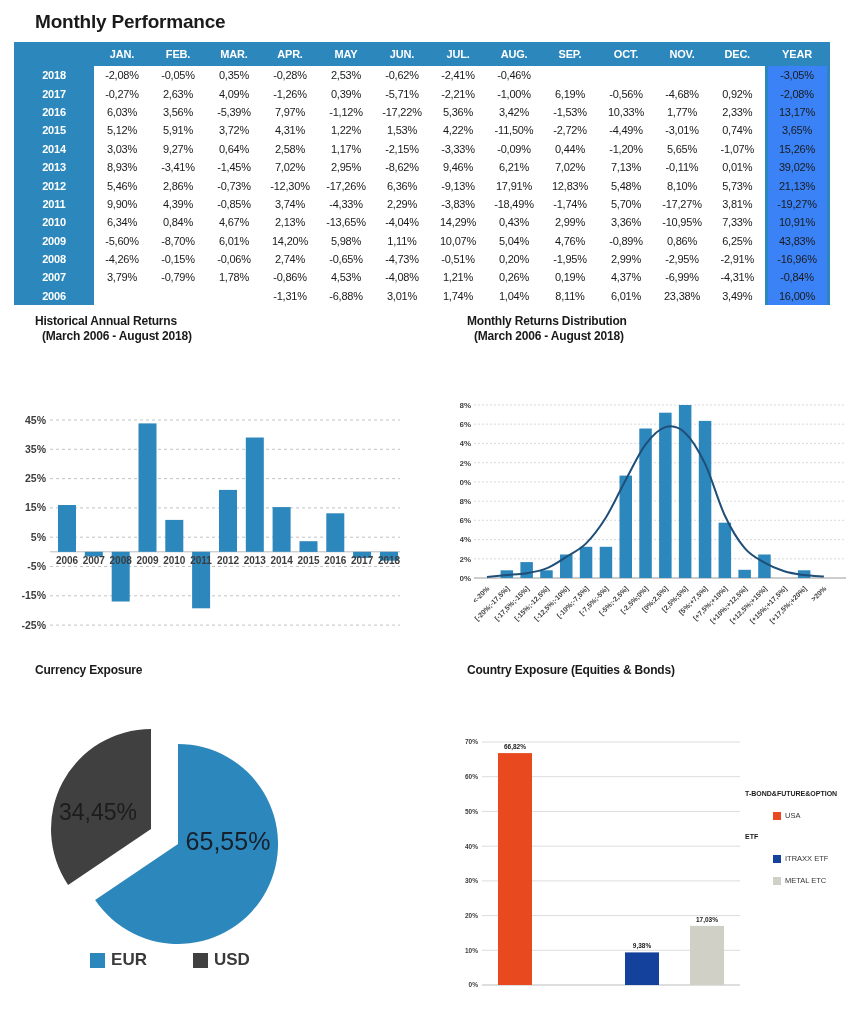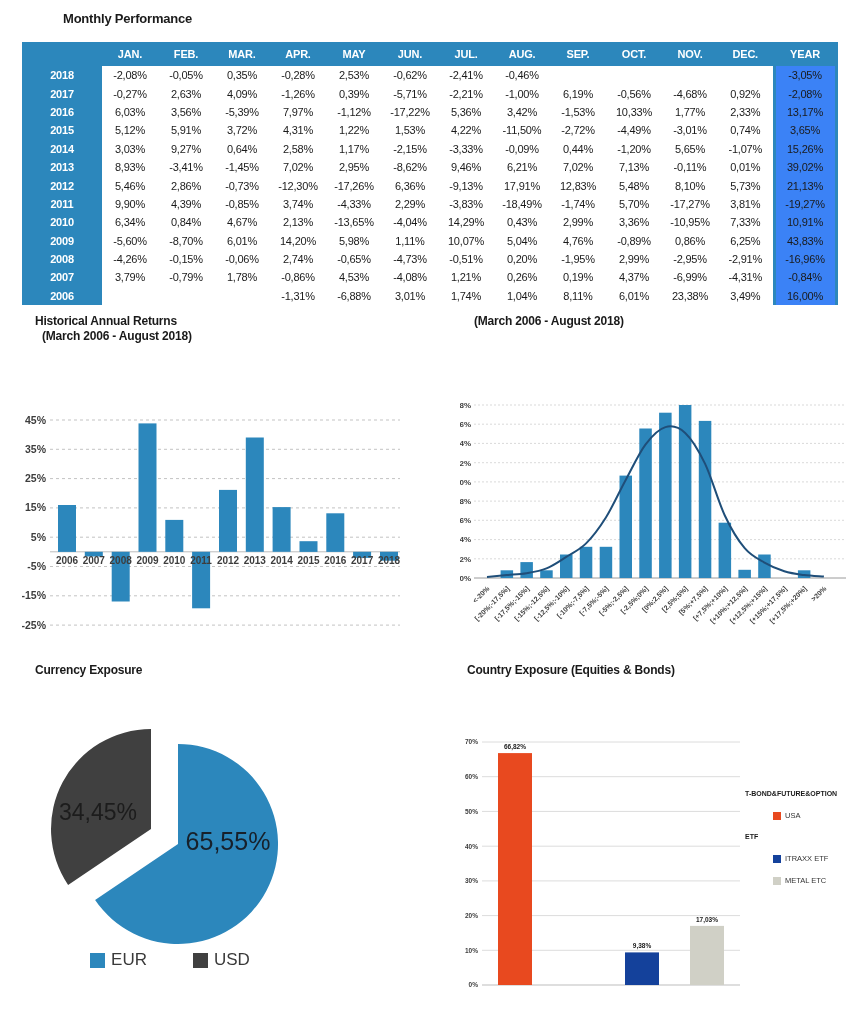--- a/index.html
+++ b/index.html
@@ -2,55 +2,55 @@
 <html><head>
 <meta charset="utf-8">
 <style>
   :root{ --blue:#2C87BC; --navy:#1F4E79; --dkgray:#404040; --orange:#E8491F; --deepblue:#14419B; --ltgray:#D0D0C6; }
   html,body{margin:0;padding:0;}
   body{
     width:858px;height:1017px;position:relative;background:#ffffff;
     font-family:"Liberation Sans",sans-serif;color:#1a1a1a;overflow:hidden;
   }
   .abs{position:absolute;}
-  .page-title{font-size:13px;font-weight:bold;letter-spacing:-0.2px;margin-left:28px;}
+  .page-title{font-size:19px;font-weight:bold;letter-spacing:-0.2px;}
   .sec-title{font-size:12px;font-weight:bold;letter-spacing:-0.2px;line-height:1.25;}
   .sec-sub{font-size:12px;font-weight:bold;letter-spacing:-0.2px;margin-left:7px;}
 
   
   #perf-table{border-collapse:collapse;table-layout:fixed;width:814px;}
   #perf-table th,#perf-table td{
     padding:0;margin:0;font-size:11px;letter-spacing:-0.2px;white-space:nowrap;overflow:hidden;
     text-align:center;height:18.4px;
   }
   #perf-table thead th{background:var(--blue);color:#fff;font-weight:bold;height:24px;}
   #perf-table td.yearlab{background:var(--blue);color:#fff;font-weight:bold;}
   #perf-table td.val{background:#fff;color:#1a1a1a;}
   #perf-table td.total{border-left:3px solid var(--blue);border-right:3px solid var(--blue);background:#3b82f6;}
   #perf-table th.total{border-left:3px solid var(--blue);border-right:3px solid var(--blue);}
 
   
-  .pie-legend{display:flex;justify-content:center;gap:46px;align-items:flex-start;}
+  .pie-legend{display:flex;justify-content:center;gap:46px;align-items:flex-start;font-weight:bold;}
   .pie-legend .item{display:flex;align-items:center;gap:6px;font-size:17px;color:#3a3a3a;}
   .pie-legend .sq{width:15px;height:15px;display:inline-block;}
 
   
   .country-legend{width:118px;}
   .country-legend .lg-header{font-size:7px;font-weight:bold;color:#1a1a1a;margin-bottom:14px;letter-spacing:0px;}
   .country-legend .lg-item{display:flex;align-items:center;gap:4px;font-size:7.5px;color:#333;margin:0 0 13px 28px;}
   .country-legend .lg-sq{width:8px;height:8px;display:inline-block;}
 
   svg text{font-family:"Liberation Sans",sans-serif;}
 </style>
 </head>
 <body>
 
 <div class="abs page-title" style="left:35px;top:11px;">Monthly Performance</div>
 
-<table id="perf-table" class="abs" style="left:22px;top:42px;padding-left:24px;">
+<table id="perf-table" class="abs" style="left:14px;top:42px;padding-left:24px;">
   <colgroup>
       <col style="width: 80px;">
       <col style="width: 56px;">
       <col style="width: 56px;">
       <col style="width: 56px;">
       <col style="width: 56px;">
       <col style="width: 56px;">
       <col style="width: 56px;">
       <col style="width: 56px;">
       <col style="width: 56px;">
@@ -340,20 +340,21 @@
       <text x="232.8" y="171.8" text-anchor="middle" font-size="10" font-weight="bold" fill="#3d3d3d">2013</text>
       <text x="259.6" y="171.8" text-anchor="middle" font-size="10" font-weight="bold" fill="#3d3d3d">2014</text>
       <text x="286.5" y="171.8" text-anchor="middle" font-size="10" font-weight="bold" fill="#3d3d3d">2015</text>
       <text x="313.3" y="171.8" text-anchor="middle" font-size="10" font-weight="bold" fill="#3d3d3d">2016</text>
       <text x="340.1" y="171.8" text-anchor="middle" font-size="10" font-weight="bold" fill="#3d3d3d">2017</text>
       <text x="367.0" y="171.8" text-anchor="middle" font-size="10" font-weight="bold" fill="#3d3d3d">2018</text>
     </g>
   </svg>
 
 <div class="abs" style="left:467px;top:314px;">
+  <div class="sec-title">Monthly Returns Distribution</div>
   <div class="sec-sub">(March 2006 - August 2018)</div>
 </div>
 <svg class="abs" style="left:460px;top:390px;" width="398" height="256" viewBox="0 0 398 256">
     <g>
       <text x="11" y="190.8" text-anchor="end" font-size="8" font-weight="600" fill="#3d3d3d">0%</text>
       <line x1="14" x2="386" y1="168.8" y2="168.8" stroke="#cfcfcf" stroke-width="0.8" stroke-dasharray="2,2"></line>
       <text x="11" y="171.6" text-anchor="end" font-size="8" font-weight="600" fill="#3d3d3d">2%</text>
       <line x1="14" x2="386" y1="149.6" y2="149.6" stroke="#cfcfcf" stroke-width="0.8" stroke-dasharray="2,2"></line>
       <text x="11" y="152.4" text-anchor="end" font-size="8" font-weight="600" fill="#3d3d3d">4%</text>
       <line x1="14" x2="386" y1="130.3" y2="130.3" stroke="#cfcfcf" stroke-width="0.8" stroke-dasharray="2,2"></line>

